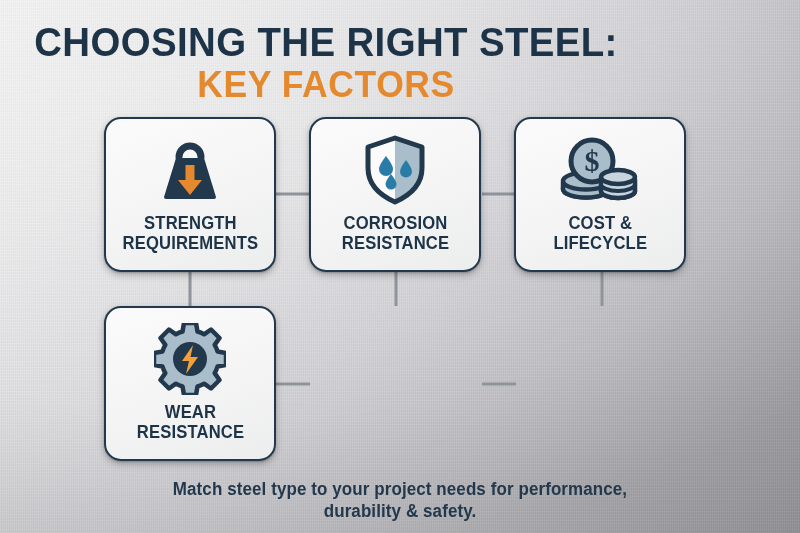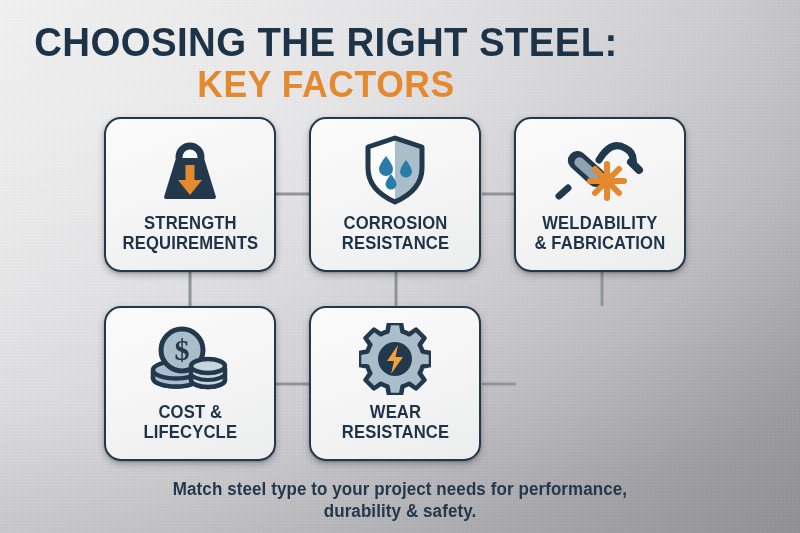--- a/index.html
+++ b/index.html
@@ -210,47 +210,20 @@
 
           <path d="M26 22 Q33 31 33 35 a7 7 0 0 1 -14 0 Q19 31 26 22 Z" fill="#2a7ca8"></path>
           <path d="M46 26 Q52 34 52 37.5 a6 6 0 0 1 -12 0 Q40 34 46 26 Z" fill="#2a7ca8"></path>
           <path d="M31 40 Q36.5 47 36.5 50 a5.5 5.5 0 0 1 -11 0 Q25.5 47 31 40 Z" fill="#2a7ca8"></path>
         </svg>
       </div>
       <div class="card-label">CORROSION
 RESISTANCE</div>
     </div>
 
-    <div class="card">
-        <div class="card-icon">
-        <svg width="90" height="68" viewBox="0 0 90 68">
-
-          <path d="M44 24 Q56 4 70 12 Q80 17 78 28" fill="none" stroke="#22384c" stroke-width="7" stroke-linecap="round"></path>
-
-          <path d="M76 26 L84 34" stroke="#22384c" stroke-width="8" stroke-linecap="round"></path>
-
-          <g transform="rotate(42 30 32)">
-            <rect x="10" y="22" width="44" height="19" rx="9" fill="#22384c"></rect>
-            <rect x="17" y="26.5" width="30" height="10" rx="5" fill="#8fa3b3"></rect>
-          </g>
-
-          <path d="M13 52 L4 60" stroke="#22384c" stroke-width="7" stroke-linecap="round"></path>
-
-          <g stroke="#e5892f" stroke-width="6" stroke-linecap="round">
-            <line x1="52" y1="28" x2="52" y2="62"></line>
-            <line x1="35" y1="45" x2="69" y2="45"></line>
-            <line x1="40" y1="33" x2="64" y2="57"></line>
-            <line x1="64" y1="33" x2="40" y2="57"></line>
-          </g>
-          <circle cx="52" cy="45" r="8" fill="#e5892f"></circle>
-        </svg>
-      </div>
-      <div class="card-label">WELDABILITY
-&amp; FABRICATION</div>
-    </div>
 
     <div class="card">
       <div class="card-icon">
         <svg width="80" height="70" viewBox="0 0 80 70">
 
           <g>
             <ellipse cx="26" cy="54" rx="23" ry="8.5" fill="#a9bdca" stroke="#22384c" stroke-width="4.5"></ellipse>
             <path d="M3 47 V54 a23 8.5 0 0 0 46 0 V47" fill="#a9bdca" stroke="#22384c" stroke-width="4.5" stroke-linejoin="round"></path>
             <ellipse cx="26" cy="46" rx="23" ry="8.5" fill="#a9bdca" stroke="#22384c" stroke-width="4.5"></ellipse>
           </g>

